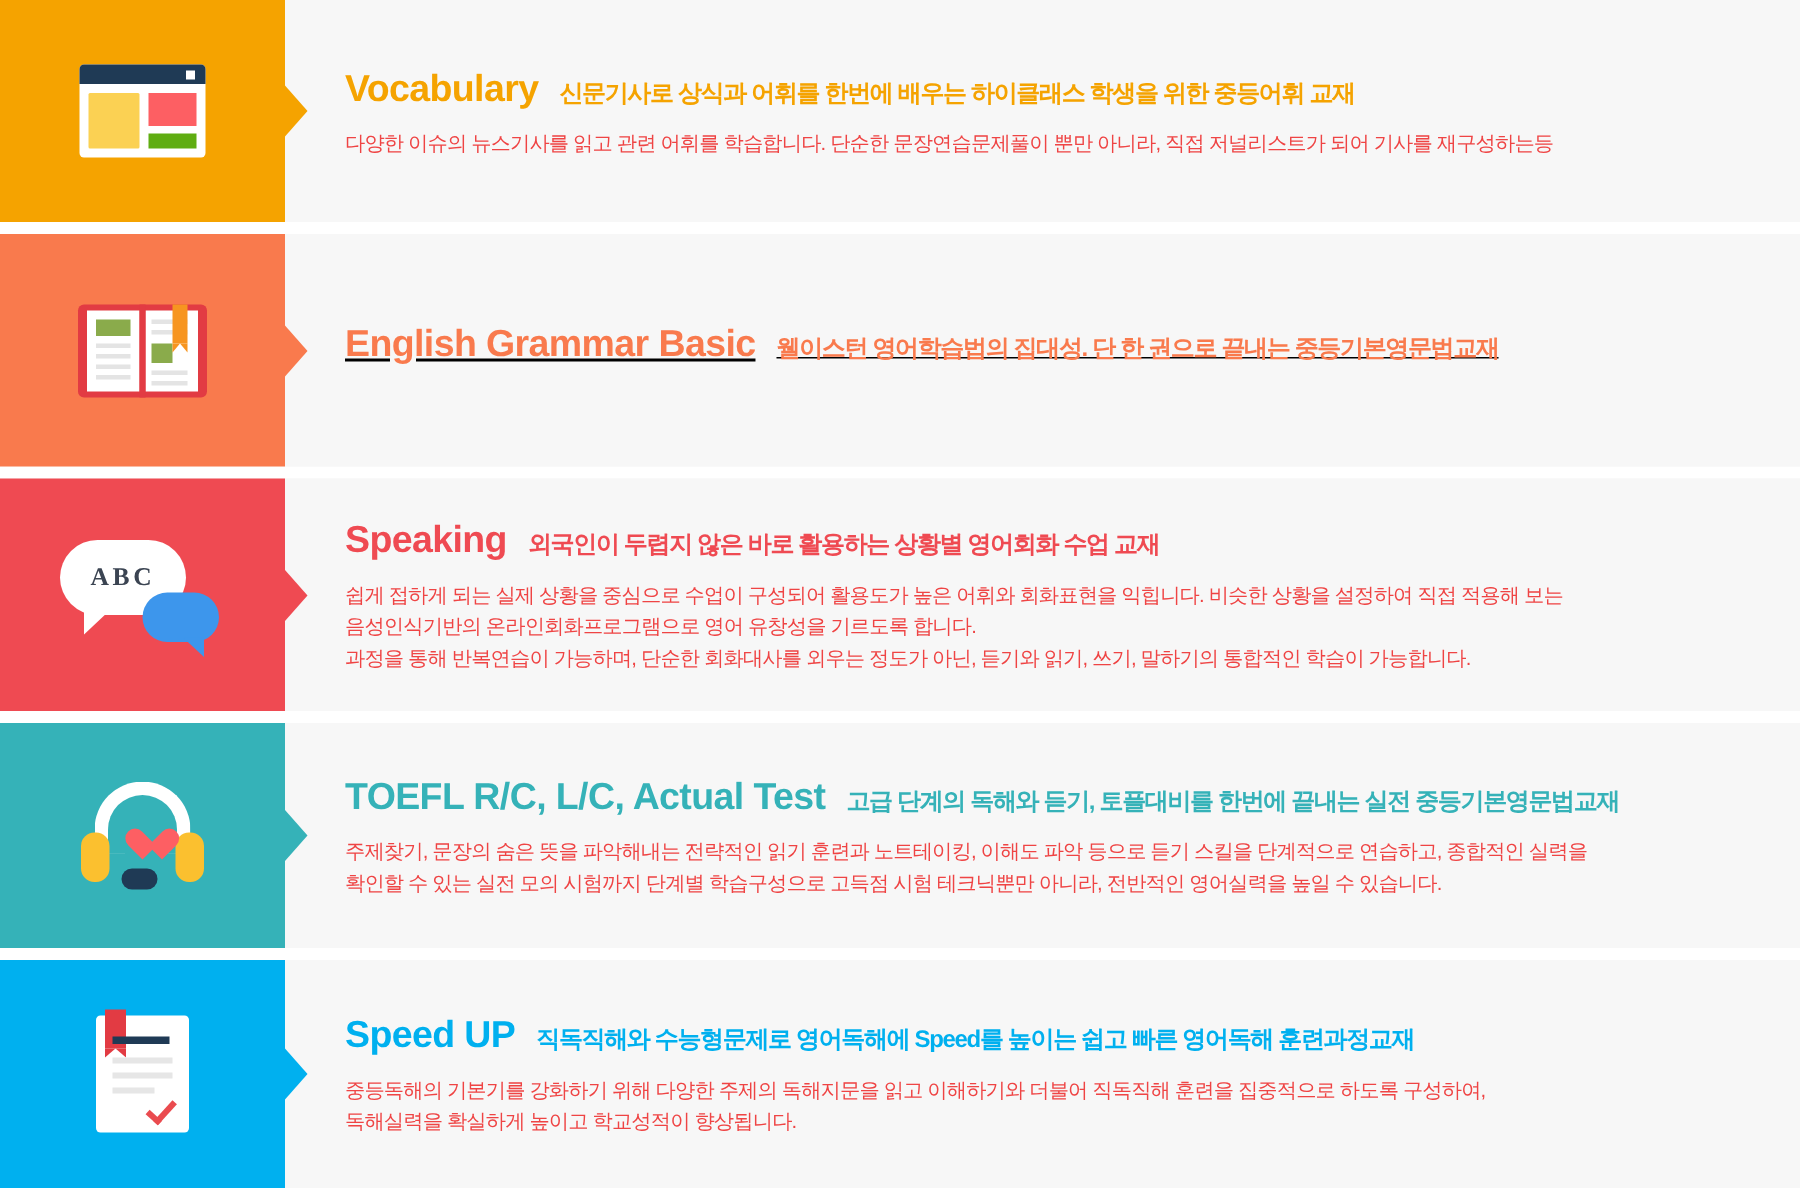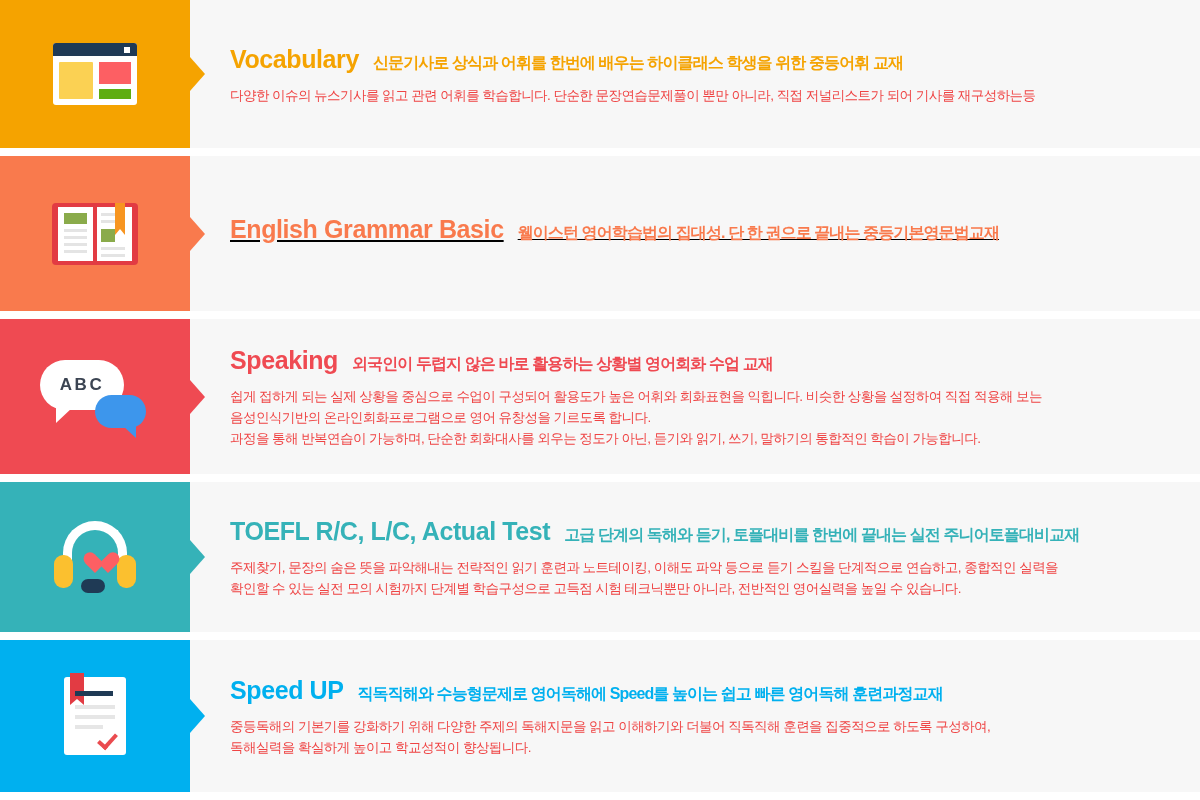--- a/index.html
+++ b/index.html
@@ -108,21 +108,21 @@
   .ic-book .ln { position:absolute; height:3px; background:#e4e4e4; }
   .ic-book .blk { position:absolute; background:#8aab4b; }
   .ic-book .mark { position:absolute; right:13px; top:0; width:10px; height:26px; background:#f79520; }
   .ic-book .mark::after { content:""; position:absolute; bottom:-6px; left:0; width:0;height:0;
      border-left:5px solid #f79520; border-right:5px solid #f79520; border-bottom:6px solid transparent; }
 
   
   .ic-talk { width: 110px; height: 74px; position: relative; }
   .ic-talk .b1 { position:absolute; left:0; top:0; width:84px; height:50px; background:#ffffff; border-radius:25px; 
       display:flex; align-items:center; justify-content:center; }
-  .ic-talk .b1 span { font-size:17px; font-weight:bold; color:#3b4452; letter-spacing:2.5px; }
+  .ic-talk .b1 span { font-size:17px; font-weight:bold; color:#3b4452; letter-spacing:2.5px;font-family:Liberation Serif, serif; }
   .ic-talk .b1::after { content:""; position:absolute; left:16px; bottom:-13px; width:0;height:0;
       border-left:0 solid transparent; border-right:17px solid transparent; border-top:16px solid #ffffff; }
   .ic-talk .b2 { position:absolute; right:4px; bottom:6px; width:51px; height:33px; background:#3d96ec; border-radius:17px; }
   .ic-talk .b2::after { content:""; position:absolute; right:10px; bottom:-10px; width:0;height:0;
       border-left:14px solid transparent; border-right:0 solid transparent; border-top:13px solid #3d96ec; }
 
   
   .ic-head { width: 82px; height: 72px; position: relative; }
   .ic-head .band { position:absolute; left:9px; top:0; width:64px; height:48px;
       border:9px solid #ffffff; border-radius:32px 32px 0 0; border-bottom:none; }
@@ -229,21 +229,21 @@
         <div class="band"></div>
         <div class="cup cupL"></div>
         <div class="cup cupR"></div>
         <div class="heart"></div>
         <div class="mic"></div>
       </div>
     </div>
     <div class="text-col">
       <div class="title-row">
         <span class="title-en">TOEFL R/C, L/C, Actual Test</span>
-        <span class="title-kr">고급 단계의 독해와 듣기, 토플대비를 한번에 끝내는 실전 주니어토플대비교재</span>
+        <span class="title-kr">고급 단계의 독해와 듣기, 토플대비를 한번에 끝내는 실전 중등기본영문법교재</span>
       </div>
       <div class="body-line">주제찾기, 문장의 숨은 뜻을 파악해내는 전략적인 읽기 훈련과 노트테이킹, 이해도 파악 등으로 듣기 스킬을 단계적으로 연습하고, 종합적인 실력을</div>
       <div class="body-line">확인할 수 있는 실전 모의 시험까지 단계별 학습구성으로 고득점 시험 테크닉뿐만 아니라, 전반적인 영어실력을 높일 수 있습니다.</div>
     </div>
   </div>
 
   <div class="card" style="--accent:#00b0ef; height:152px;">
     <div class="icon-col" style="background:#00b0ef;">
       <div class="icon-art ic-doc">
         <div class="rib"></div>

